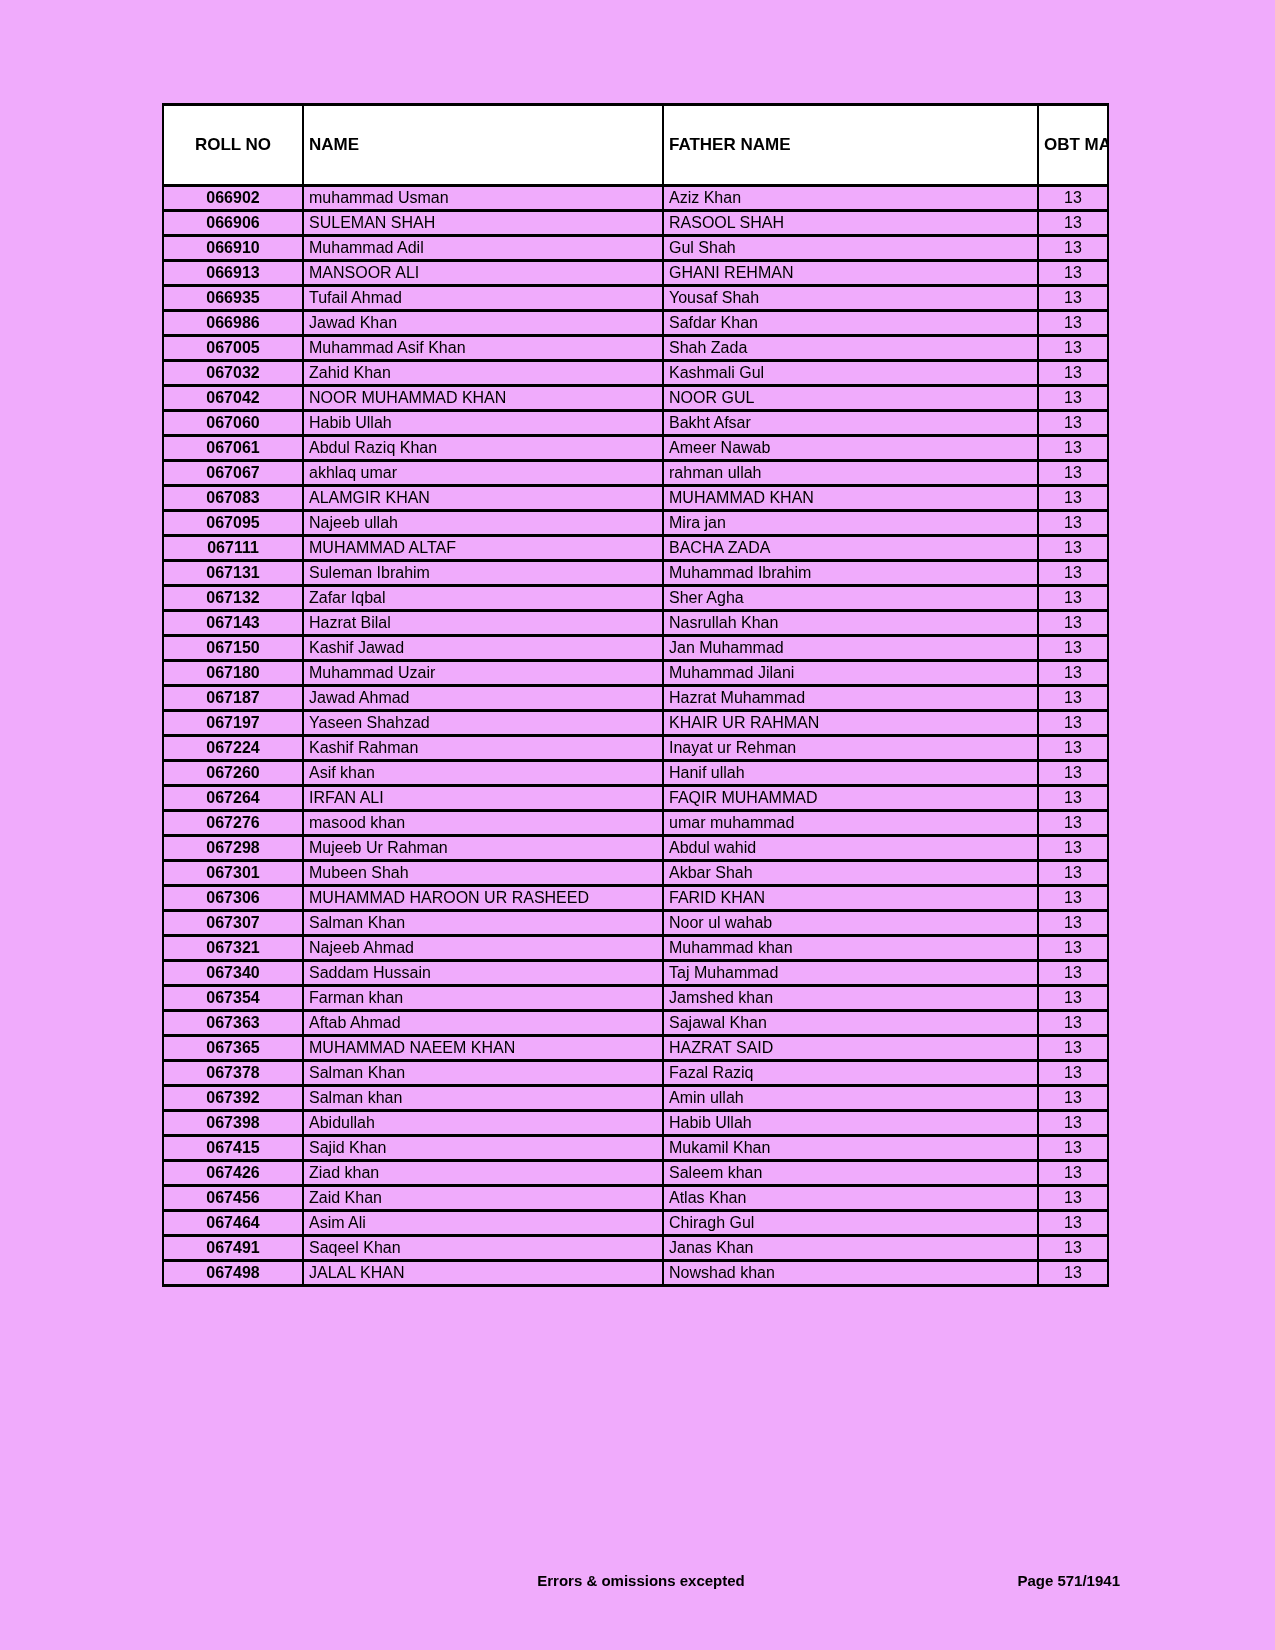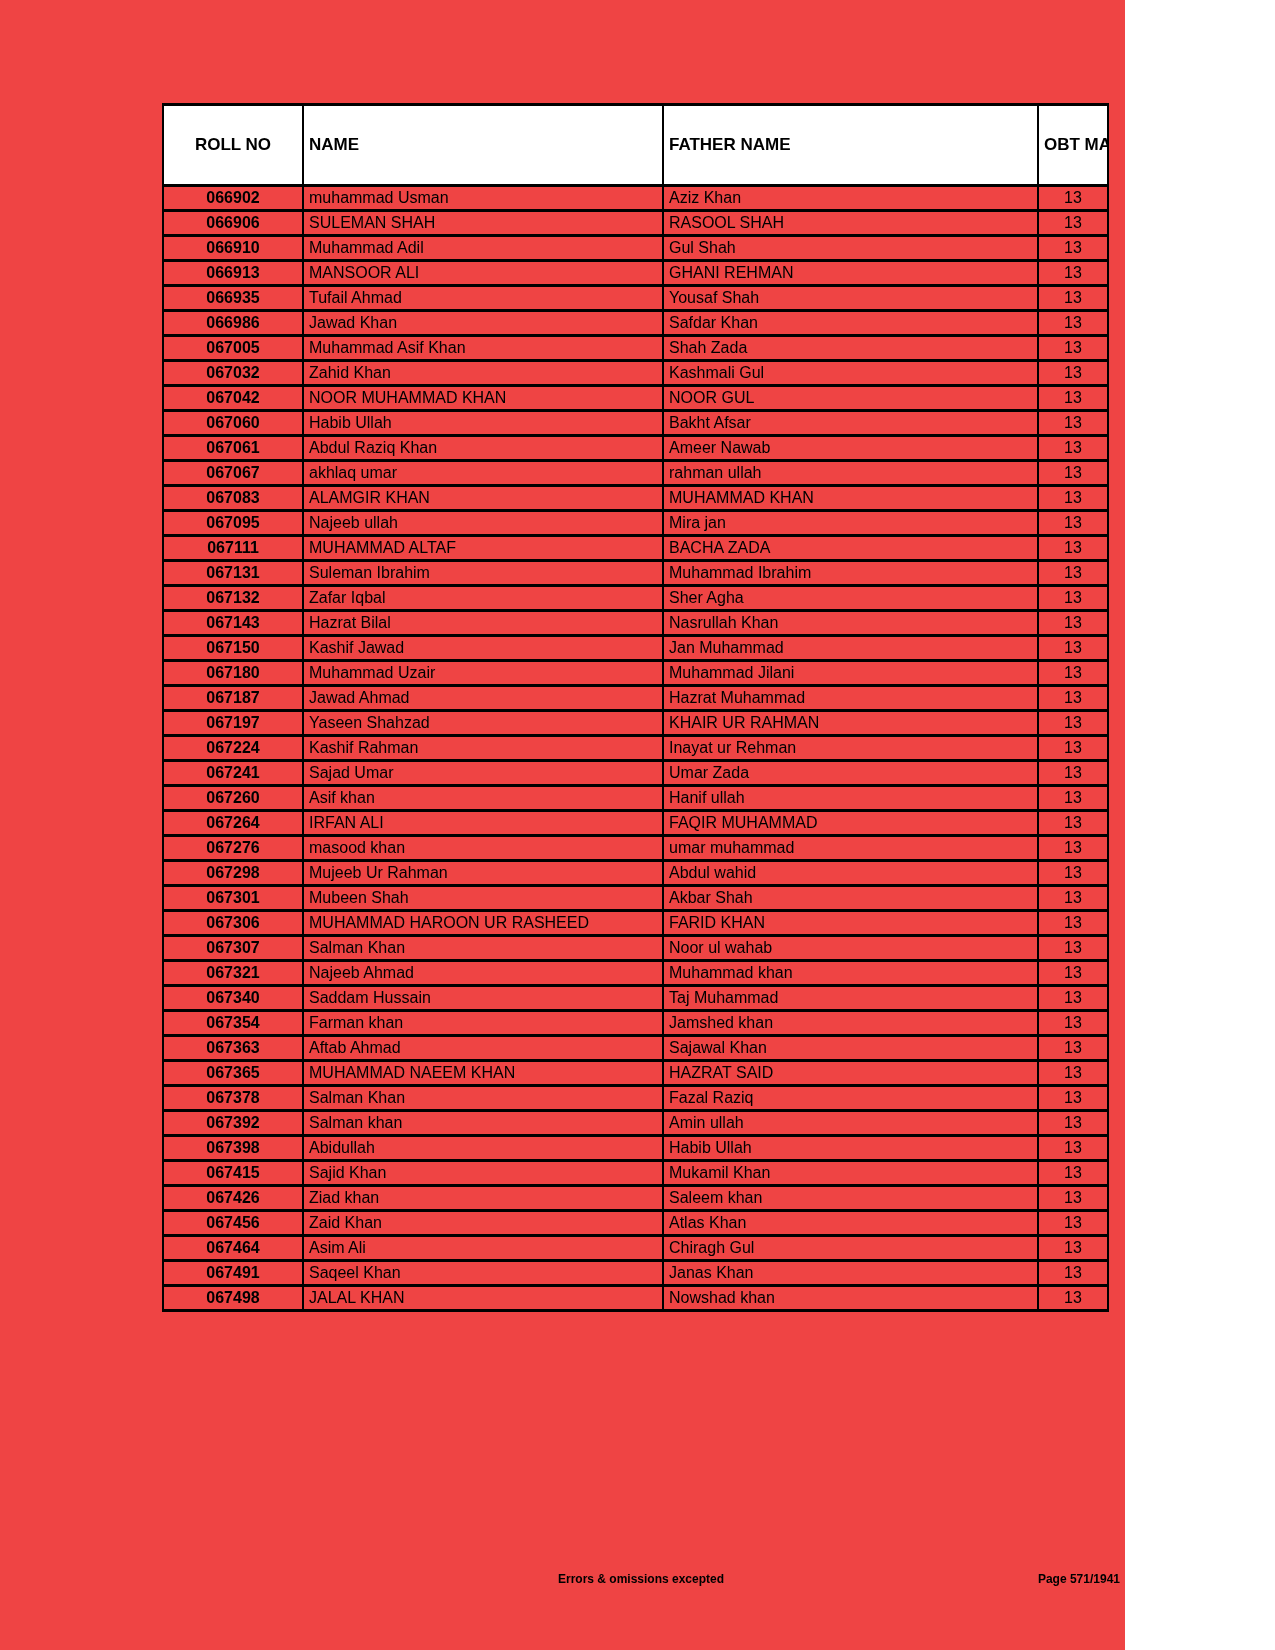--- a/index.html
+++ b/index.html
@@ -8,23 +8,23 @@
     background: #ffffff;
   }
   body {
     width: 1275px;
     height: 1650px;
     font-family: "Liberation Sans", sans-serif;
     color: #000000;
   }
   .page {
     position: relative;
-    width: 1125px;
+    width: 1275px;
     height: 1650px;
-    background: #ef4444;
+    background: #f0abfc;
     overflow: hidden;
   }
   table.results {
     position: absolute;
     left: 162px;
     top: 103px;
     border-collapse: collapse;
     table-layout: fixed;
     width: 945px;
   }
@@ -71,21 +71,21 @@
   }
   td.c1, td.c2 { text-align: left; }
   td.c3 { text-align: center; font-size: 15.5px; }
 
   .footer {
     position: absolute;
     left: 162px;
     top: 1572px;
     width: 958px;
     height: 24px;
-    font-size: 12px;
+    font-size: 15px;
   }
   .footer-note {
     position: absolute;
     left: 0;
     right: 0;
     text-align: center;
     font-weight: bold;
   }
   .footer-page {
     position: absolute;
@@ -247,26 +247,20 @@
           <td class="c2">KHAIR UR RAHMAN</td>
           <td class="c3">13</td>
         </tr>
         <tr>
           <td class="c0">067224</td>
           <td class="c1">Kashif Rahman</td>
           <td class="c2">Inayat ur Rehman</td>
           <td class="c3">13</td>
         </tr>
         <tr>
-          <td class="c0">067241</td>
-          <td class="c1">Sajad Umar</td>
-          <td class="c2">Umar Zada</td>
-          <td class="c3">13</td>
-        </tr>
-        <tr>
           <td class="c0">067260</td>
           <td class="c1">Asif khan</td>
           <td class="c2">Hanif ullah</td>
           <td class="c3">13</td>
         </tr>
         <tr>
           <td class="c0">067264</td>
           <td class="c1">IRFAN ALI</td>
           <td class="c2">FAQIR MUHAMMAD</td>
           <td class="c3">13</td>

